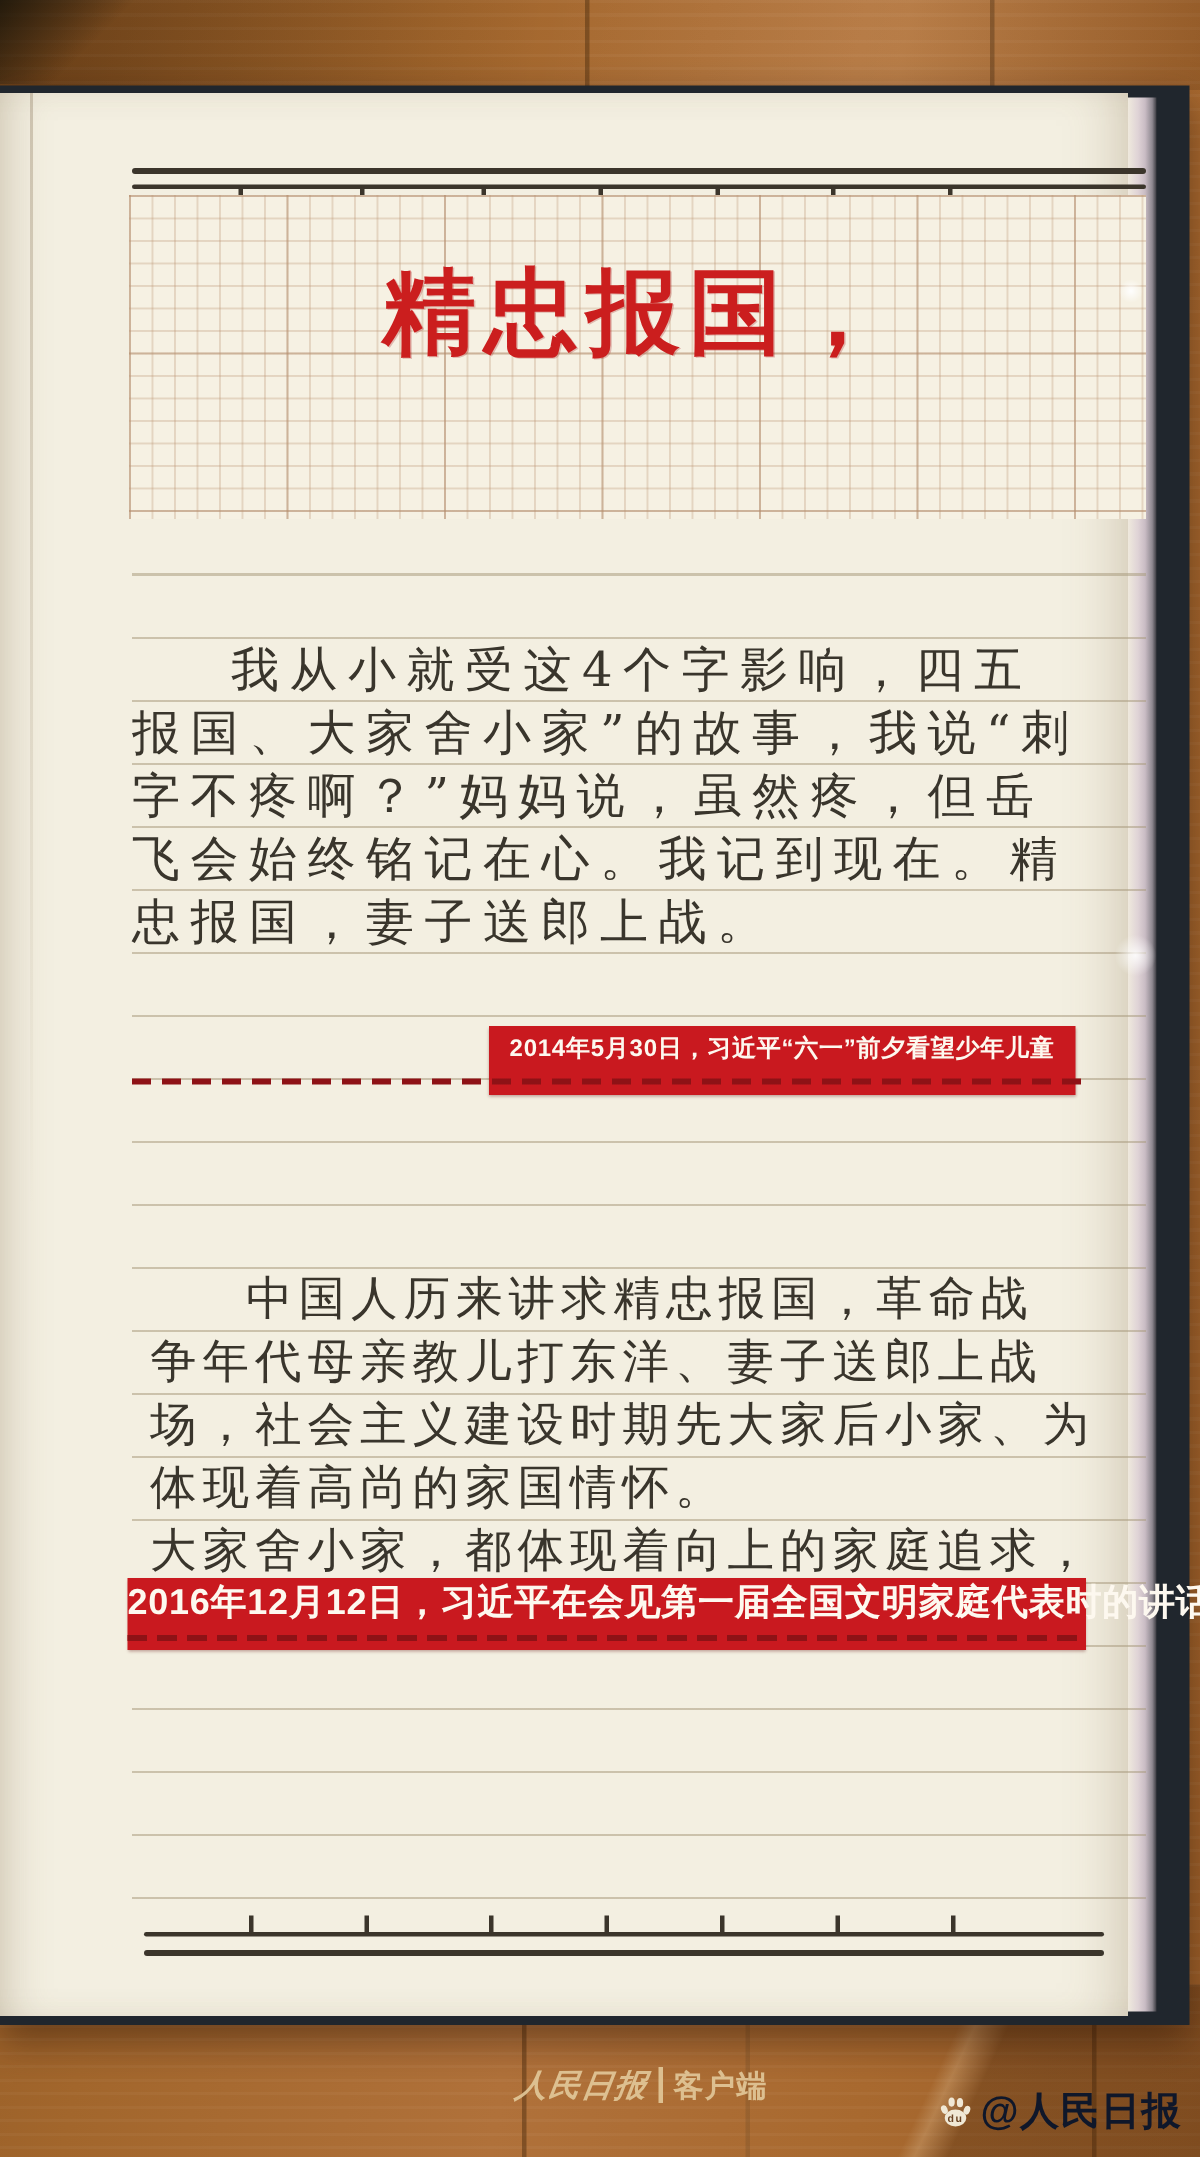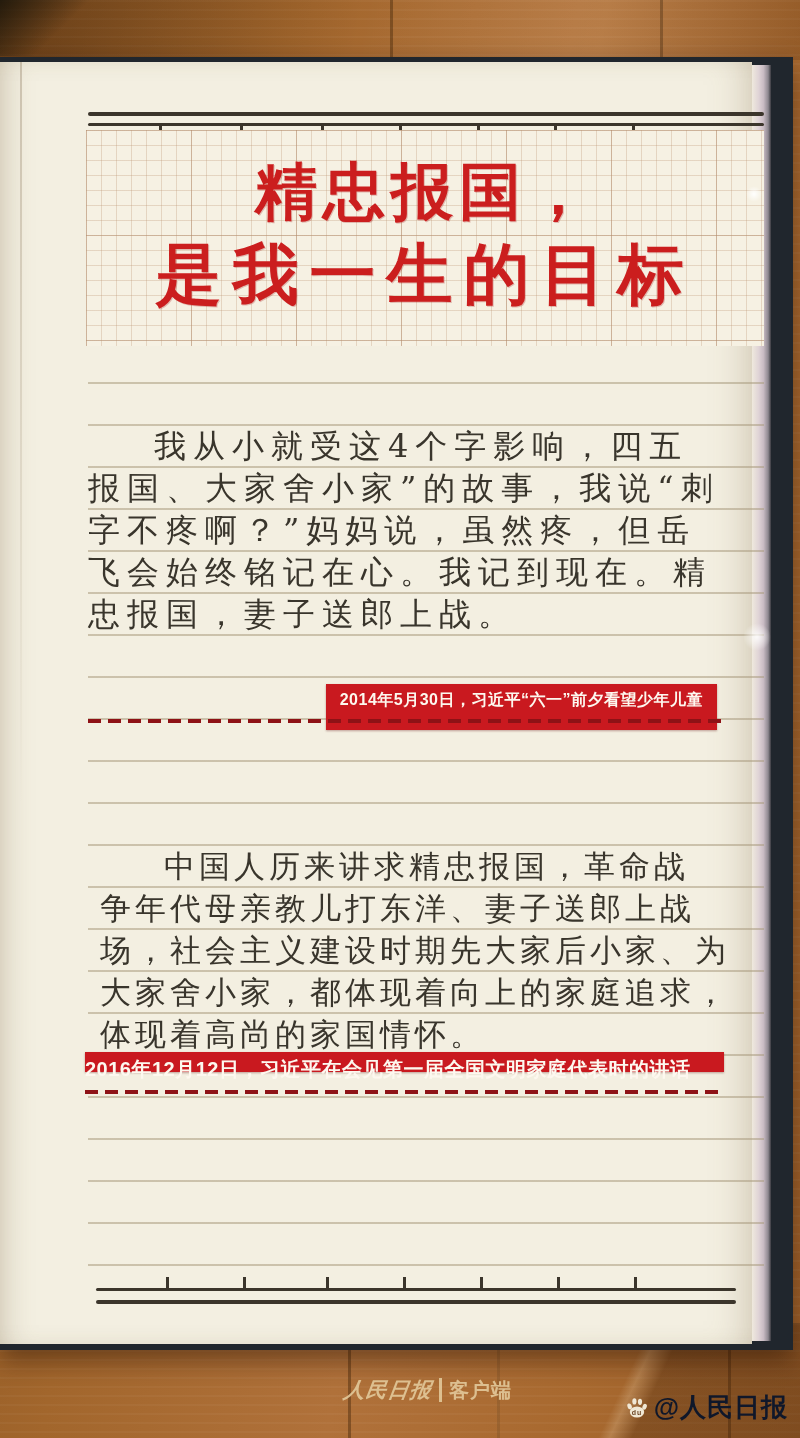--- a/index.html
+++ b/index.html
@@ -46,21 +46,21 @@
 
   
   .grid-panel{position:absolute;left:86px;top:68px;width:678px;height:216px;
     background-color:#f6f1e3;
     background-image:
       linear-gradient(rgba(187,148,115,0.30) 1px, rgba(0,0,0,0) 1px),
       linear-gradient(90deg, rgba(187,148,115,0.30) 1px, rgba(0,0,0,0) 1px),
       linear-gradient(rgba(166,124,92,0.42) 1px, rgba(0,0,0,0) 1px),
       linear-gradient(90deg, rgba(166,124,92,0.42) 1px, rgba(0,0,0,0) 1px);
     background-size:15px 15px,15px 15px,105px 105px,105px 105px;
-    text-align:center;box-sizing:border-box;padding-top:24px;}
+    text-align:center;box-sizing:border-box;padding-top:40px;}
   .title-l1{font-size:62px;line-height:76px;font-weight:bold;color:#cb1e1e;letter-spacing:6px;
     font-family:"DejaVu Serif","Liberation Serif",serif;text-shadow:1px 1px 0 rgba(160,20,20,0.25);}
   .title-l2{font-size:66px;line-height:88px;font-weight:bold;color:#cb1e1e;letter-spacing:11px;
     font-family:"DejaVu Serif","Liberation Serif",serif;text-shadow:1px 1px 0 rgba(160,20,20,0.25);}
 
   
   .writing{position:absolute;left:88px;top:320px;width:676px;height:906px;
     border-top:2px solid rgba(170,156,128,0.55);
     background:repeating-linear-gradient(to bottom, rgba(0,0,0,0) 0 40.5px, rgba(170,156,128,0.55) 40.5px 42px);}
   .para{position:absolute;left:0;width:100%;color:#39352c;
@@ -68,21 +68,21 @@
   .para .hw{height:42px;line-height:40px;white-space:nowrap;}
   .para1{top:42px;font-size:32px;letter-spacing:7px;}
   .para1 .hw:first-child{padding-left:66px;}
   .para2{top:462px;font-size:31px;letter-spacing:4px;margin-left:12px;}
   .para2 .hw:first-child{padding-left:64px;}
 
   .banner{position:absolute;background:#c9191f;color:#fdf8ef;font-weight:bold;
     font-family:"Liberation Sans","DejaVu Sans",sans-serif;white-space:nowrap;
     box-shadow:0 1px 2px rgba(90,10,10,0.35);}
   .banner1{top:300px;right:47px;height:46px;line-height:31px;font-size:16px;padding:0 14px;letter-spacing:0.5px;}
-  .banner2{top:668px;left:-3px;width:639px;height:20px;line-height:34px;font-size:20px;letter-spacing:0.5px;}
+  .banner2{top:668px;left:-3px;width:639px;height:48px;line-height:34px;font-size:24px;letter-spacing:0.5px;}
   .dash{position:absolute;height:4px;
     background:repeating-linear-gradient(to right,#8e1216 0 13px, rgba(0,0,0,0) 13px 20px);}
   .dash1{top:335px;left:0;width:634px;}
   .dash2{top:706px;left:-3px;width:639px;}
 
   
   .sparkle{position:absolute;border-radius:50%;pointer-events:none;}
   .sparkle.s1{left:746px;top:186px;width:16px;height:16px;
     background:radial-gradient(circle, rgba(255,255,255,0.95) 0%, rgba(255,255,255,0) 70%);}
   .sparkle.s2{left:742px;top:622px;width:30px;height:30px;
@@ -128,42 +128,41 @@
           <span class="tick" style="left:34.5%;"></span>
           <span class="tick" style="left:46%;"></span>
           <span class="tick" style="left:57.5%;"></span>
           <span class="tick" style="left:69%;"></span>
           <span class="tick" style="left:80.5%;"></span>
         </div>
       </div>
 
       <div class="grid-panel">
         <div class="title-l1">精忠报国，</div>
-        <div class="title-l2">是我一生的目标</div>
       </div>
 
       <div class="writing">
 
         <div class="para para1">
           <div class="hw">我从小就受这4个字影响，四五</div>
           <div class="hw">报国、大家舍小家”的故事，我说“刺</div>
           <div class="hw">字不疼啊？”妈妈说，虽然疼，但岳</div>
           <div class="hw">飞会始终铭记在心。我记到现在。精</div>
           <div class="hw">忠报国，妻子送郎上战。</div>
         </div>
 
         <div class="banner banner1">2014年5月30日，习近平“六一”前夕看望少年儿童</div>
         <div class="dash dash1"></div>
 
         <div class="para para2">
           <div class="hw">中国人历来讲求精忠报国，革命战</div>
           <div class="hw">争年代母亲教儿打东洋、妻子送郎上战</div>
           <div class="hw">场，社会主义建设时期先大家后小家、为</div>
+          <div class="hw">体现着高尚的家国情怀。</div>
           <div class="hw">大家舍小家，都体现着向上的家庭追求，</div>
-          <div class="hw">体现着高尚的家国情怀。</div>
         </div>
 
         <div class="banner banner2">2016年12月12日，习近平在会见第一届全国文明家庭代表时的讲话</div>
         <div class="dash dash2"></div>
       </div>
 
       <div class="bottom-border">
         <div class="bb-line1">
           <span class="tick" style="left:11%;bottom:2px;"></span>
           <span class="tick" style="left:23%;bottom:2px;"></span>

